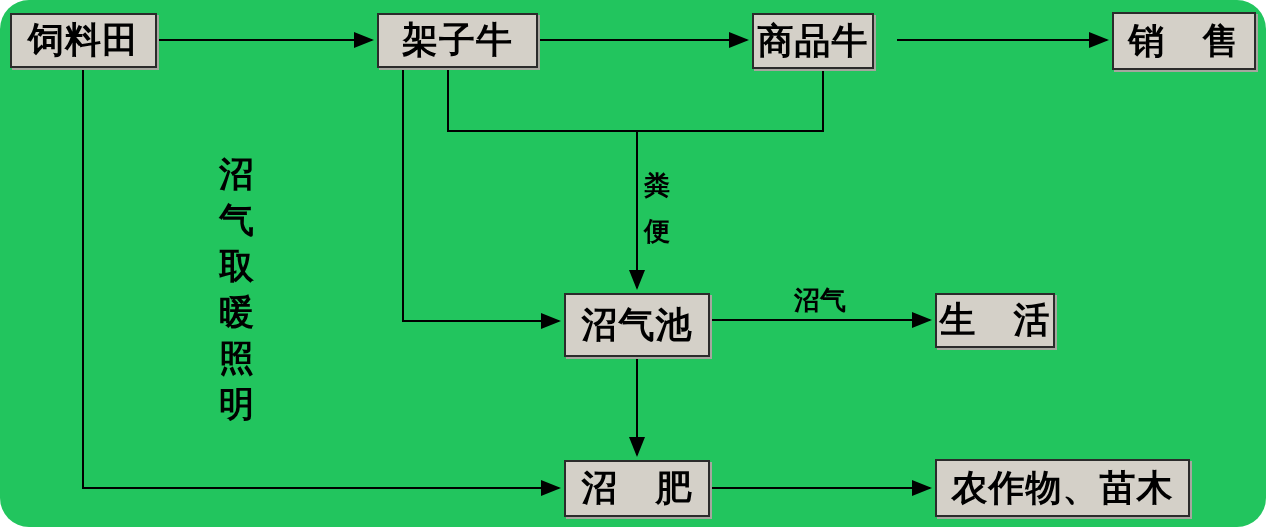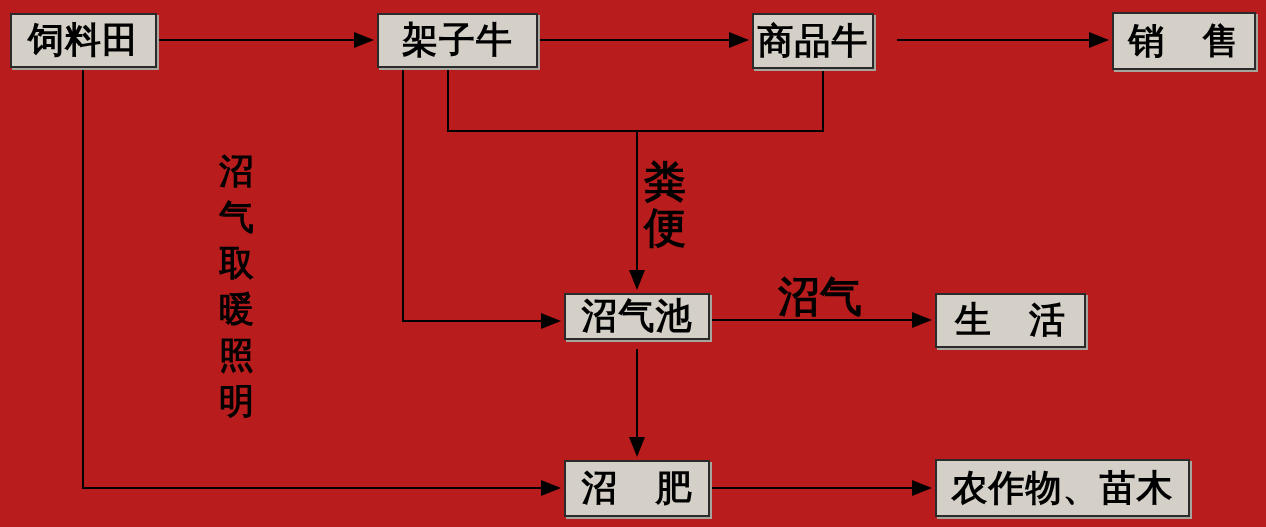--- a/index.html
+++ b/index.html
@@ -1,37 +1,38 @@
 <!DOCTYPE html>
 <html><head>
 <meta charset="utf-8">
 <style>
   html,body{margin:0;padding:0;background:#ffffff;}
   #canvas{
     position:relative;
     width:1266px;height:527px;
-    background:#b91c1c;
-    font-family:Liberation Mono, monospace;
+    background:#22c55e;
+    font-family:Liberation Sans, sans-serif;
     overflow:hidden;
+    border-radius:29px;
   }
   #wires{position:absolute;left:0;top:0;width:1266px;height:527px;}
   .node{
     position:absolute;
     box-sizing:border-box;
     background:#d4d0c8;
     border:2px solid #2b2b2b;
     box-shadow:2px 2px 0 #a6a69f;
     display:flex;align-items:center;justify-content:center;
     font-size:36px;font-weight:bold;color:#000;
     white-space:nowrap;
     letter-spacing:1px;
   }
   .flow-label{
     position:absolute;
-    font-size:42px;font-weight:bold;color:#000;
+    font-size:26px;font-weight:bold;color:#000;
     line-height:46px;
   }
   .vertical-text{
     width:40px;
     word-break:break-all;
     text-align:left;
   }
 </style>
 </head>
 <body>
@@ -69,23 +70,23 @@
   </svg>
 
   <div class="node" style="left:10px;top:13px;width:147px;height:55px;">饲料田</div>
 
   <div class="node" style="left:377px;top:13px;width:161px;height:55px;">架子牛</div>
 
   <div class="node" style="left:752px;top:13px;width:122px;height:56px;">商品牛</div>
 
   <div class="node" style="left:1112px;top:12px;width:144px;height:58px;">销　售</div>
 
-  <div class="node" style="left:564px;top:293px;width:146px;height:47px;">沼气池</div>
+  <div class="node" style="left:564px;top:293px;width:146px;height:64px;">沼气池</div>
 
-  <div class="node" style="left:935px;top:293px;width:151px;height:55px;">生　活</div>
+  <div class="node" style="left:935px;top:293px;width:120px;height:55px;">生　活</div>
 
   <div class="node" style="left:564px;top:460px;width:146px;height:57px;">沼　肥</div>
 
   <div class="node" style="left:935px;top:459px;width:255px;height:58px;">农作物、苗木</div>
 
   <div class="flow-label vertical-text" style="left:644px;top:162px;">粪便</div>
 
   <div class="flow-label" style="left:775px;top:277px;width:90px;text-align:center;">沼气</div>
 
   <div class="flow-label vertical-text" style="left:219px;top:151px;font-size:35px;">沼气取暖照明</div>

